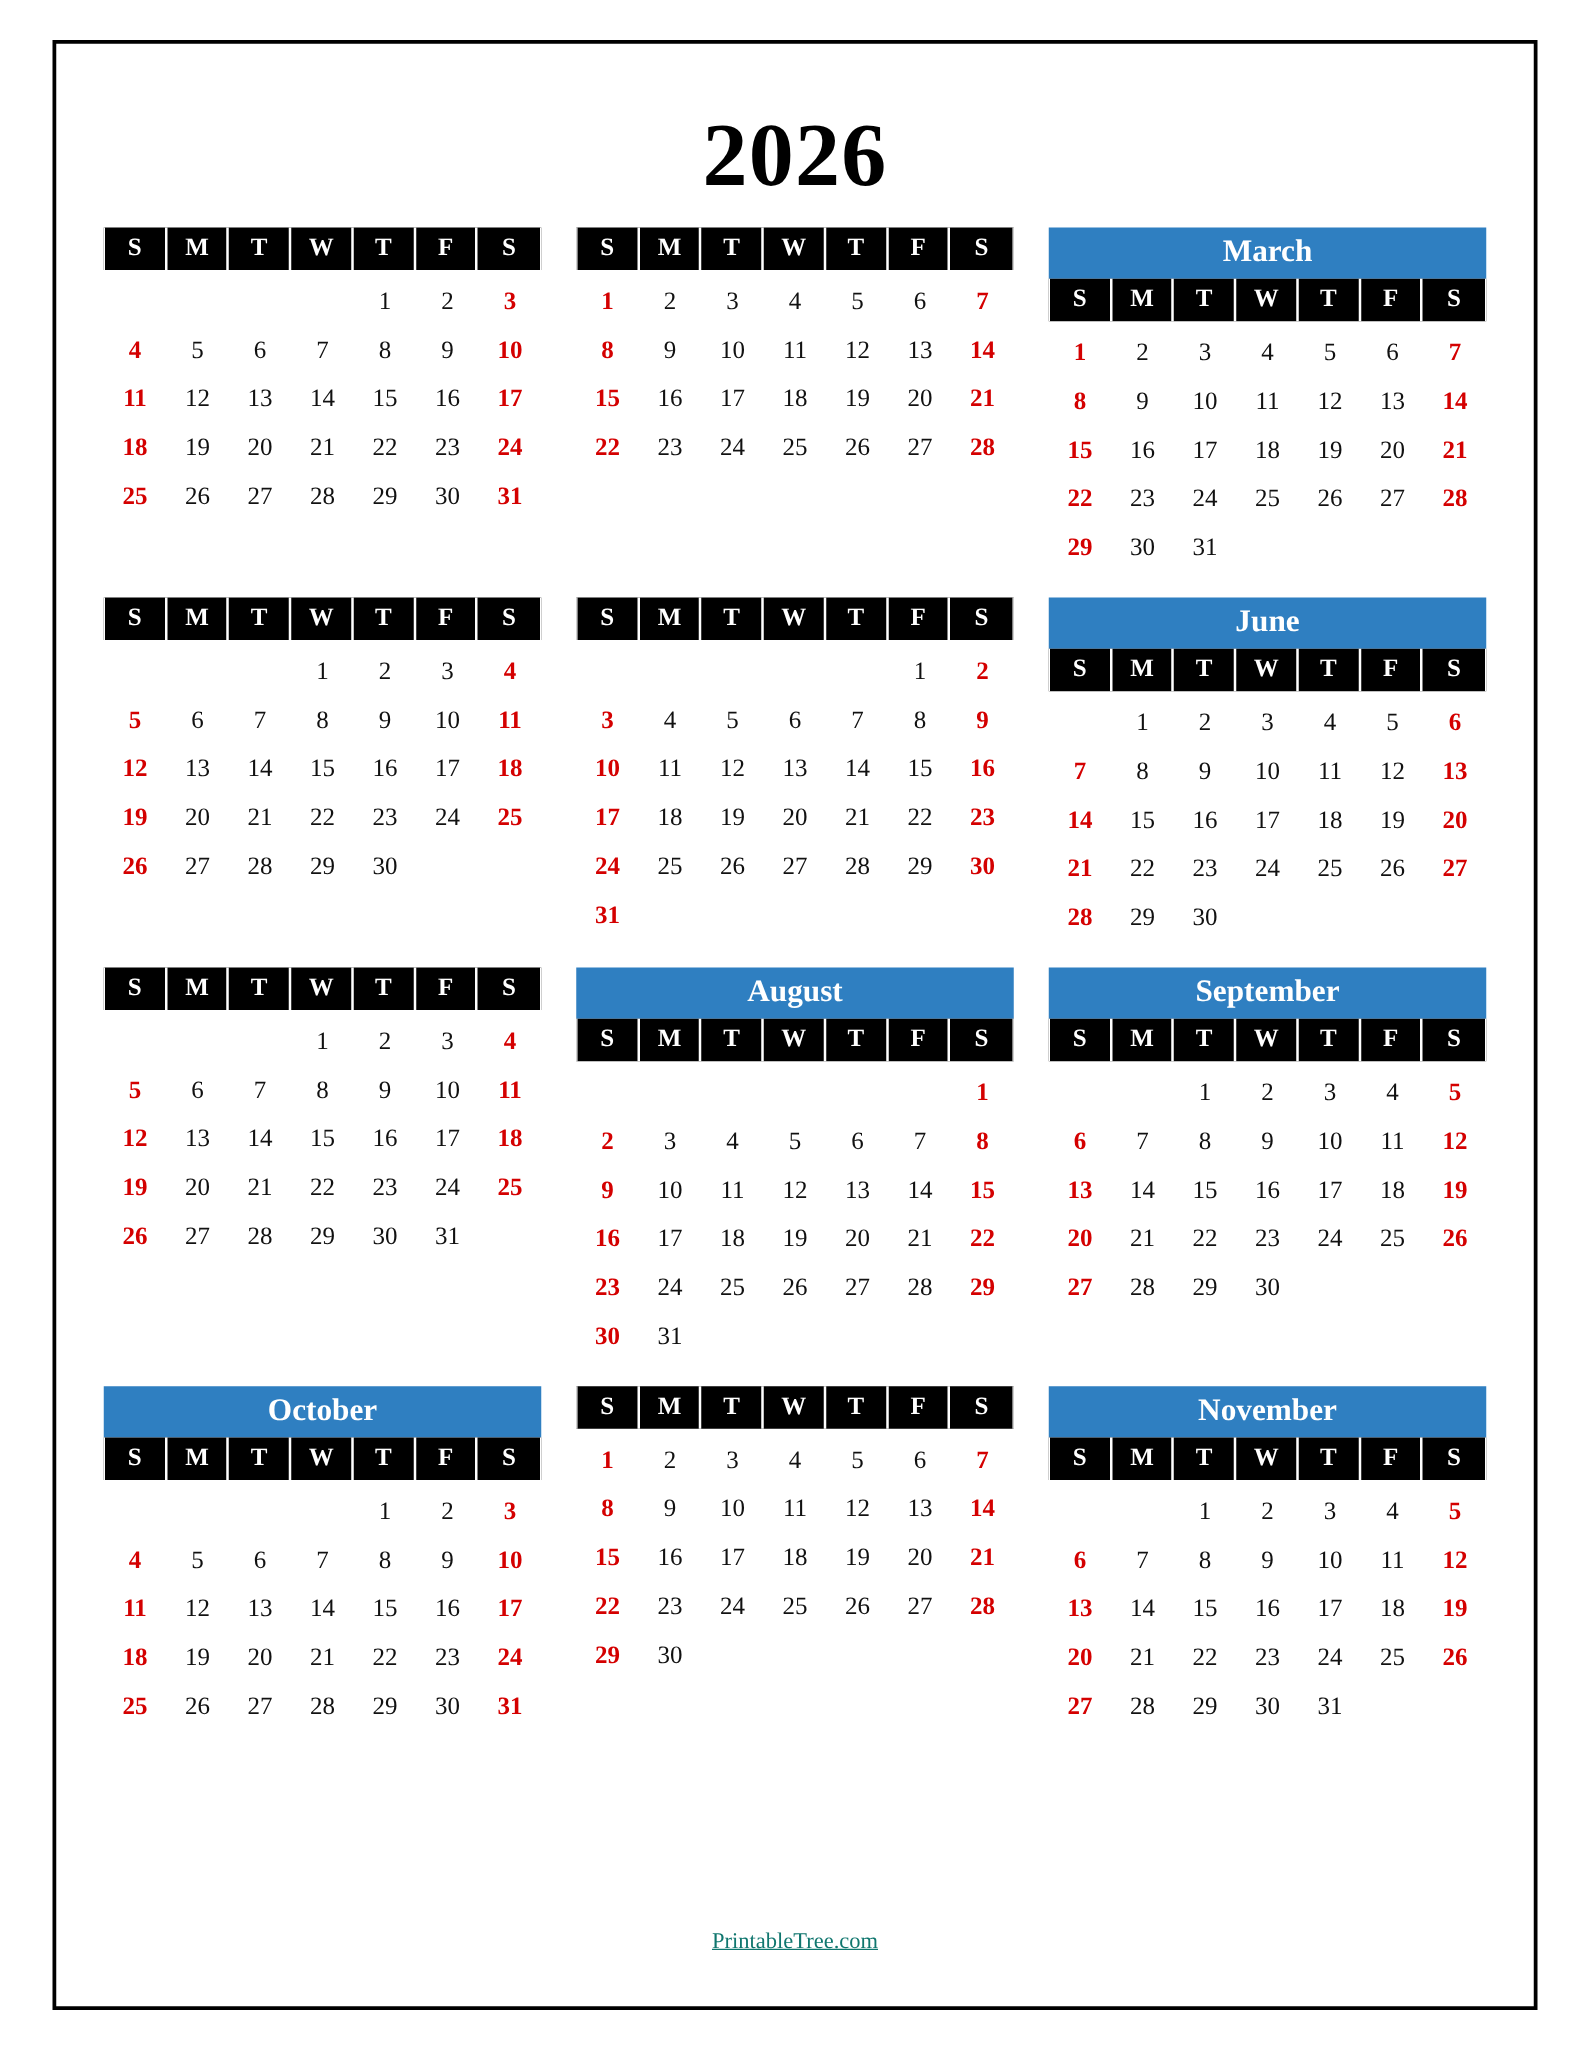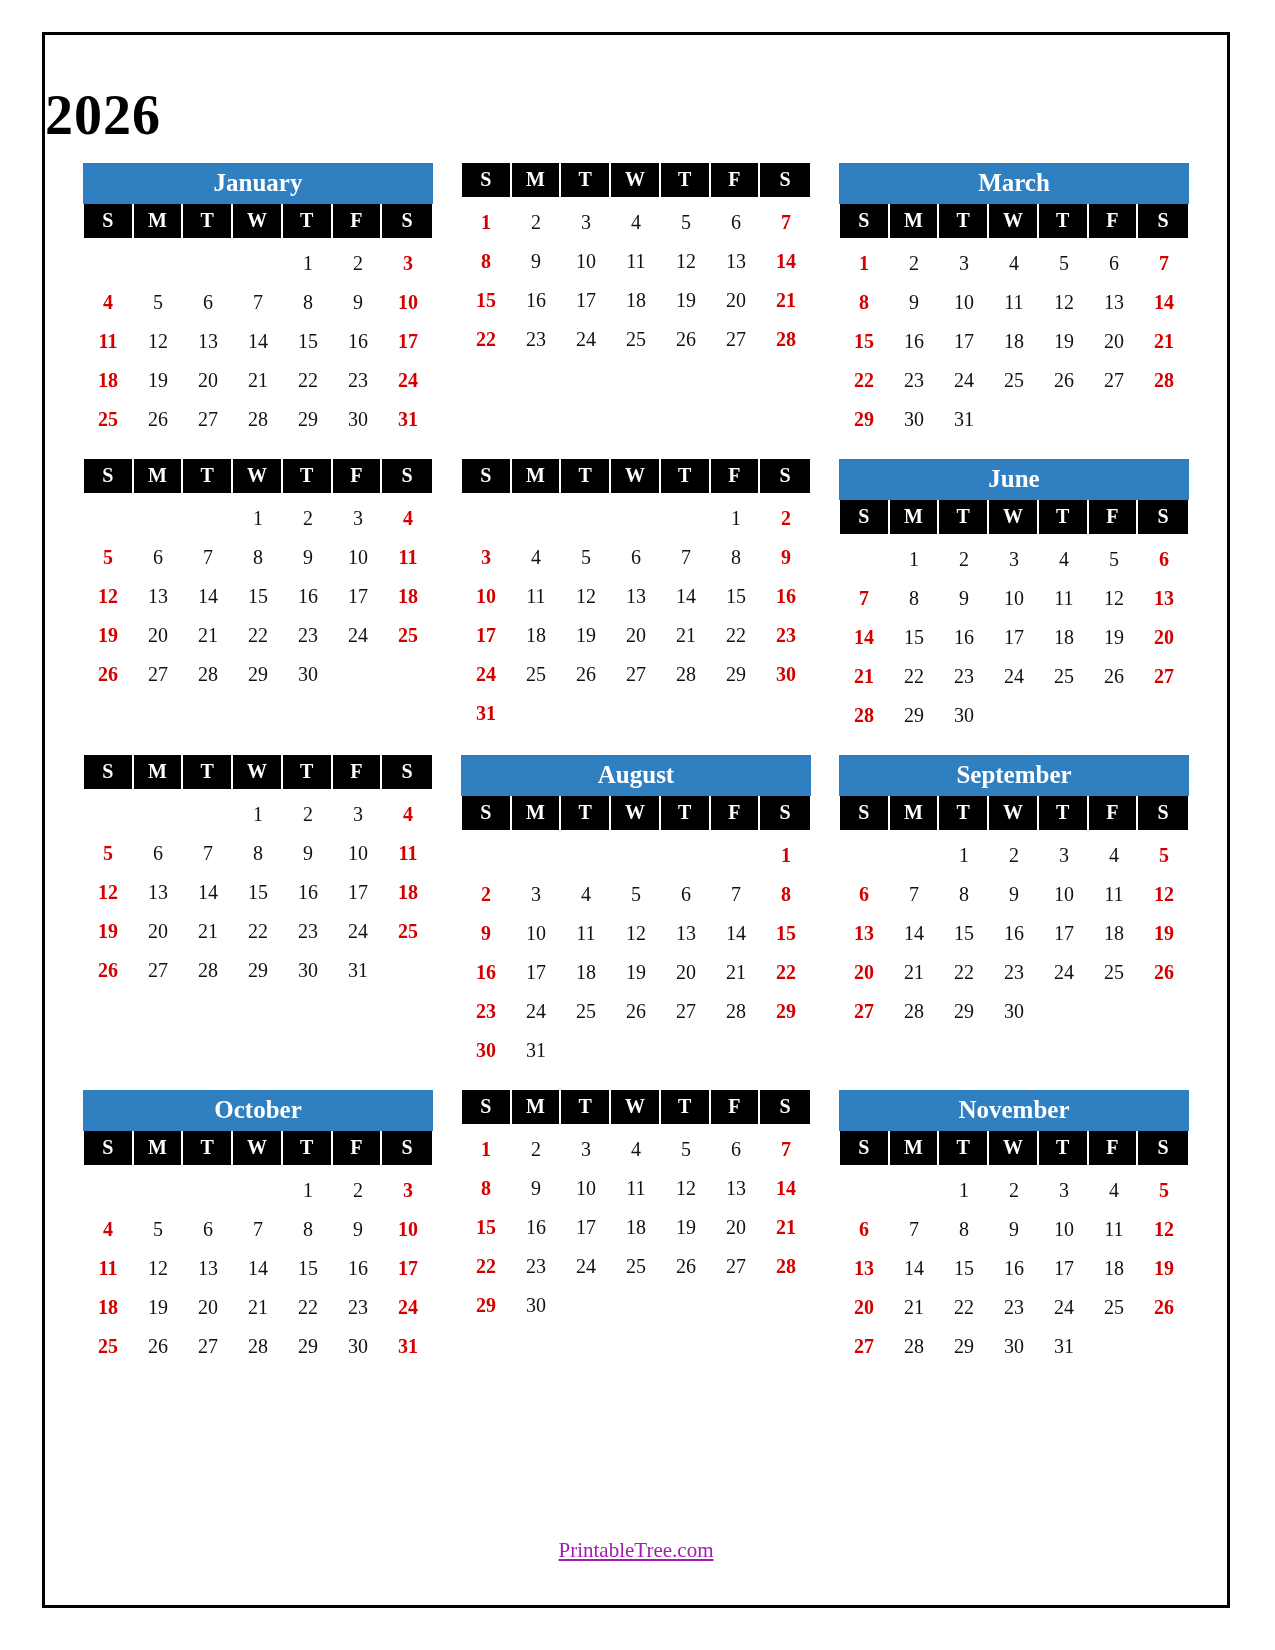--- a/index.html
+++ b/index.html
@@ -17,21 +17,22 @@
     position: absolute;
     left: 42px;
     top: 32px;
     width: 1188px;
     height: 1576px;
     border: 3px solid #000000;
     background: #ffffff;
     box-sizing: border-box;
   }
   .year-title {
-    font-size: 56px;
+    text-align: center;
+    font-size: 72px;
     font-weight: bold;
     letter-spacing: 1px;
     margin-top: 48px;
     margin-bottom: 16px;
     color: #000000;
     font-family: "Liberation Serif", serif;
   }
   .grid {
     display: grid;
     grid-template-columns: repeat(3, 1fr);
@@ -93,36 +94,35 @@
   }
   .day.empty { color: transparent; }
   .footer {
     position: absolute;
     bottom: 42px;
     left: 0;
     width: 100%;
     text-align: center;
   }
   .footer a {
-    color: #a21caf;
-    font-size: 21px;
+    color: #0f766e;
+    font-size: 18px;
     text-decoration: underline;
     font-family: "Liberation Serif", serif;
   }
 </style>
 </head>
 <body>
 
 <div class="page">
 
   <div class="year-title">2026</div>
 
   <div class="grid" id="months-grid">
       <div class="month">
-        <div class="month-name">January</div>
         <div class="dow-row">
           <div class="dow">S</div>
           <div class="dow">M</div>
           <div class="dow">T</div>
           <div class="dow">W</div>
           <div class="dow">T</div>
           <div class="dow">F</div>
           <div class="dow">S</div>
         </div>
         <div class="days">

